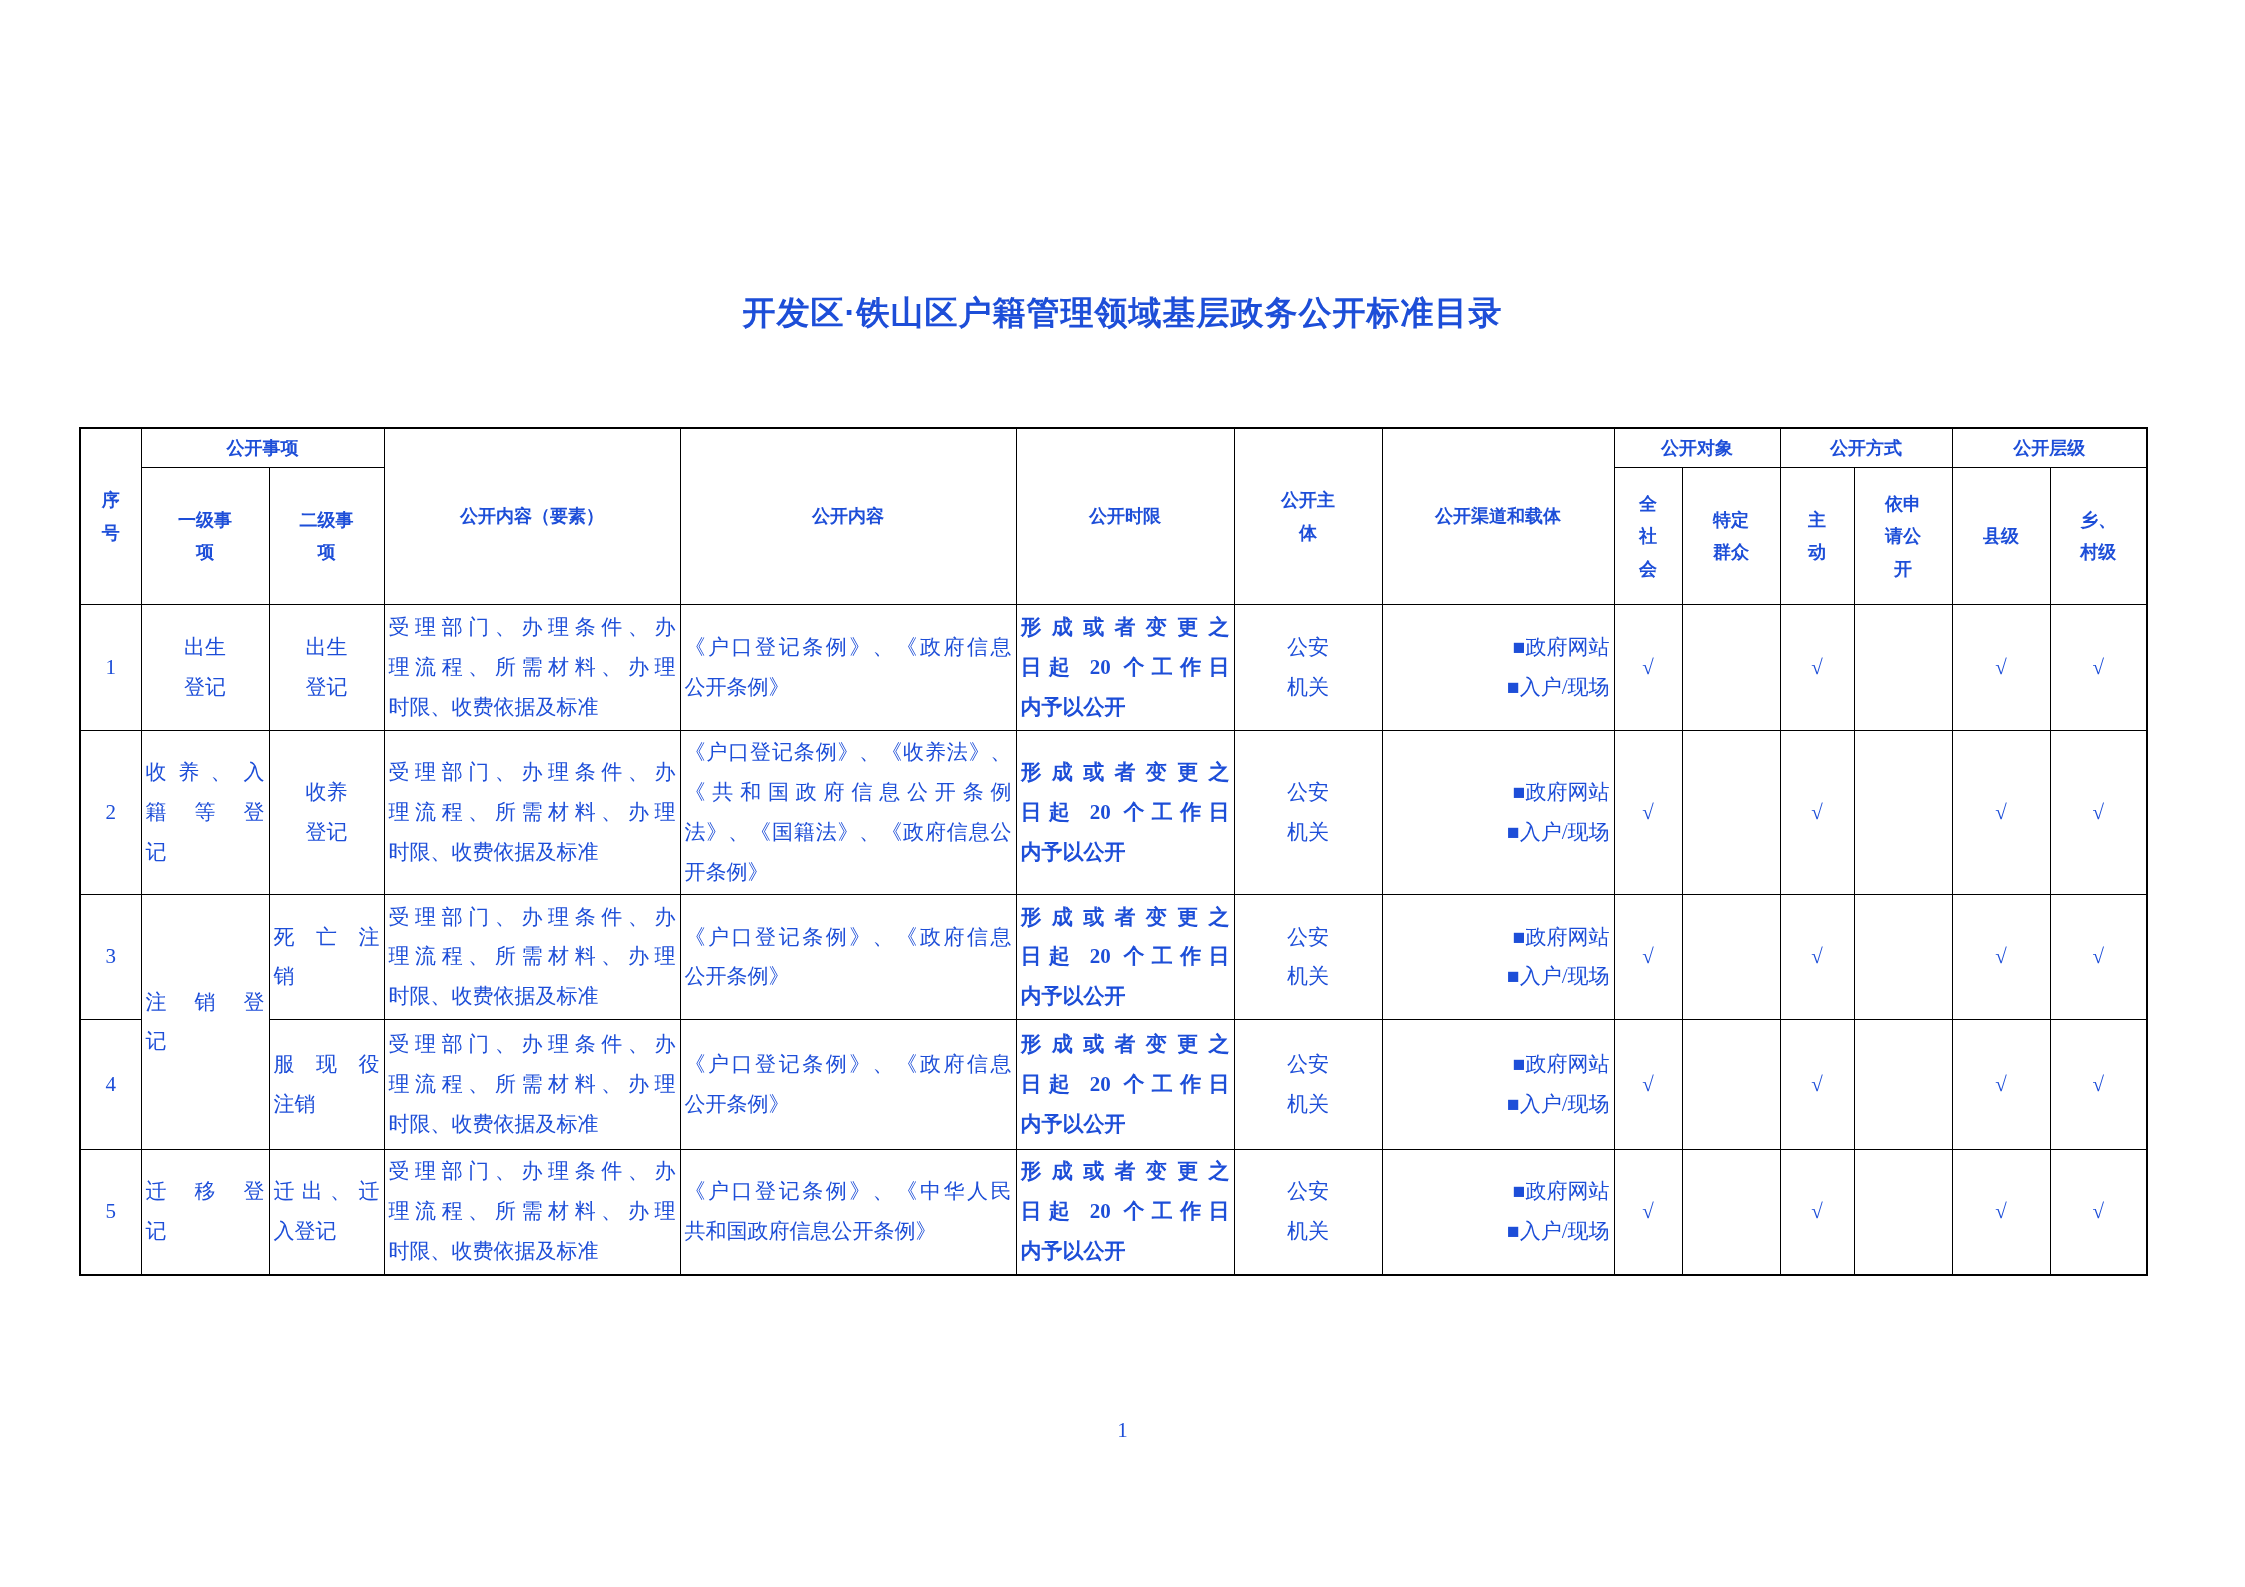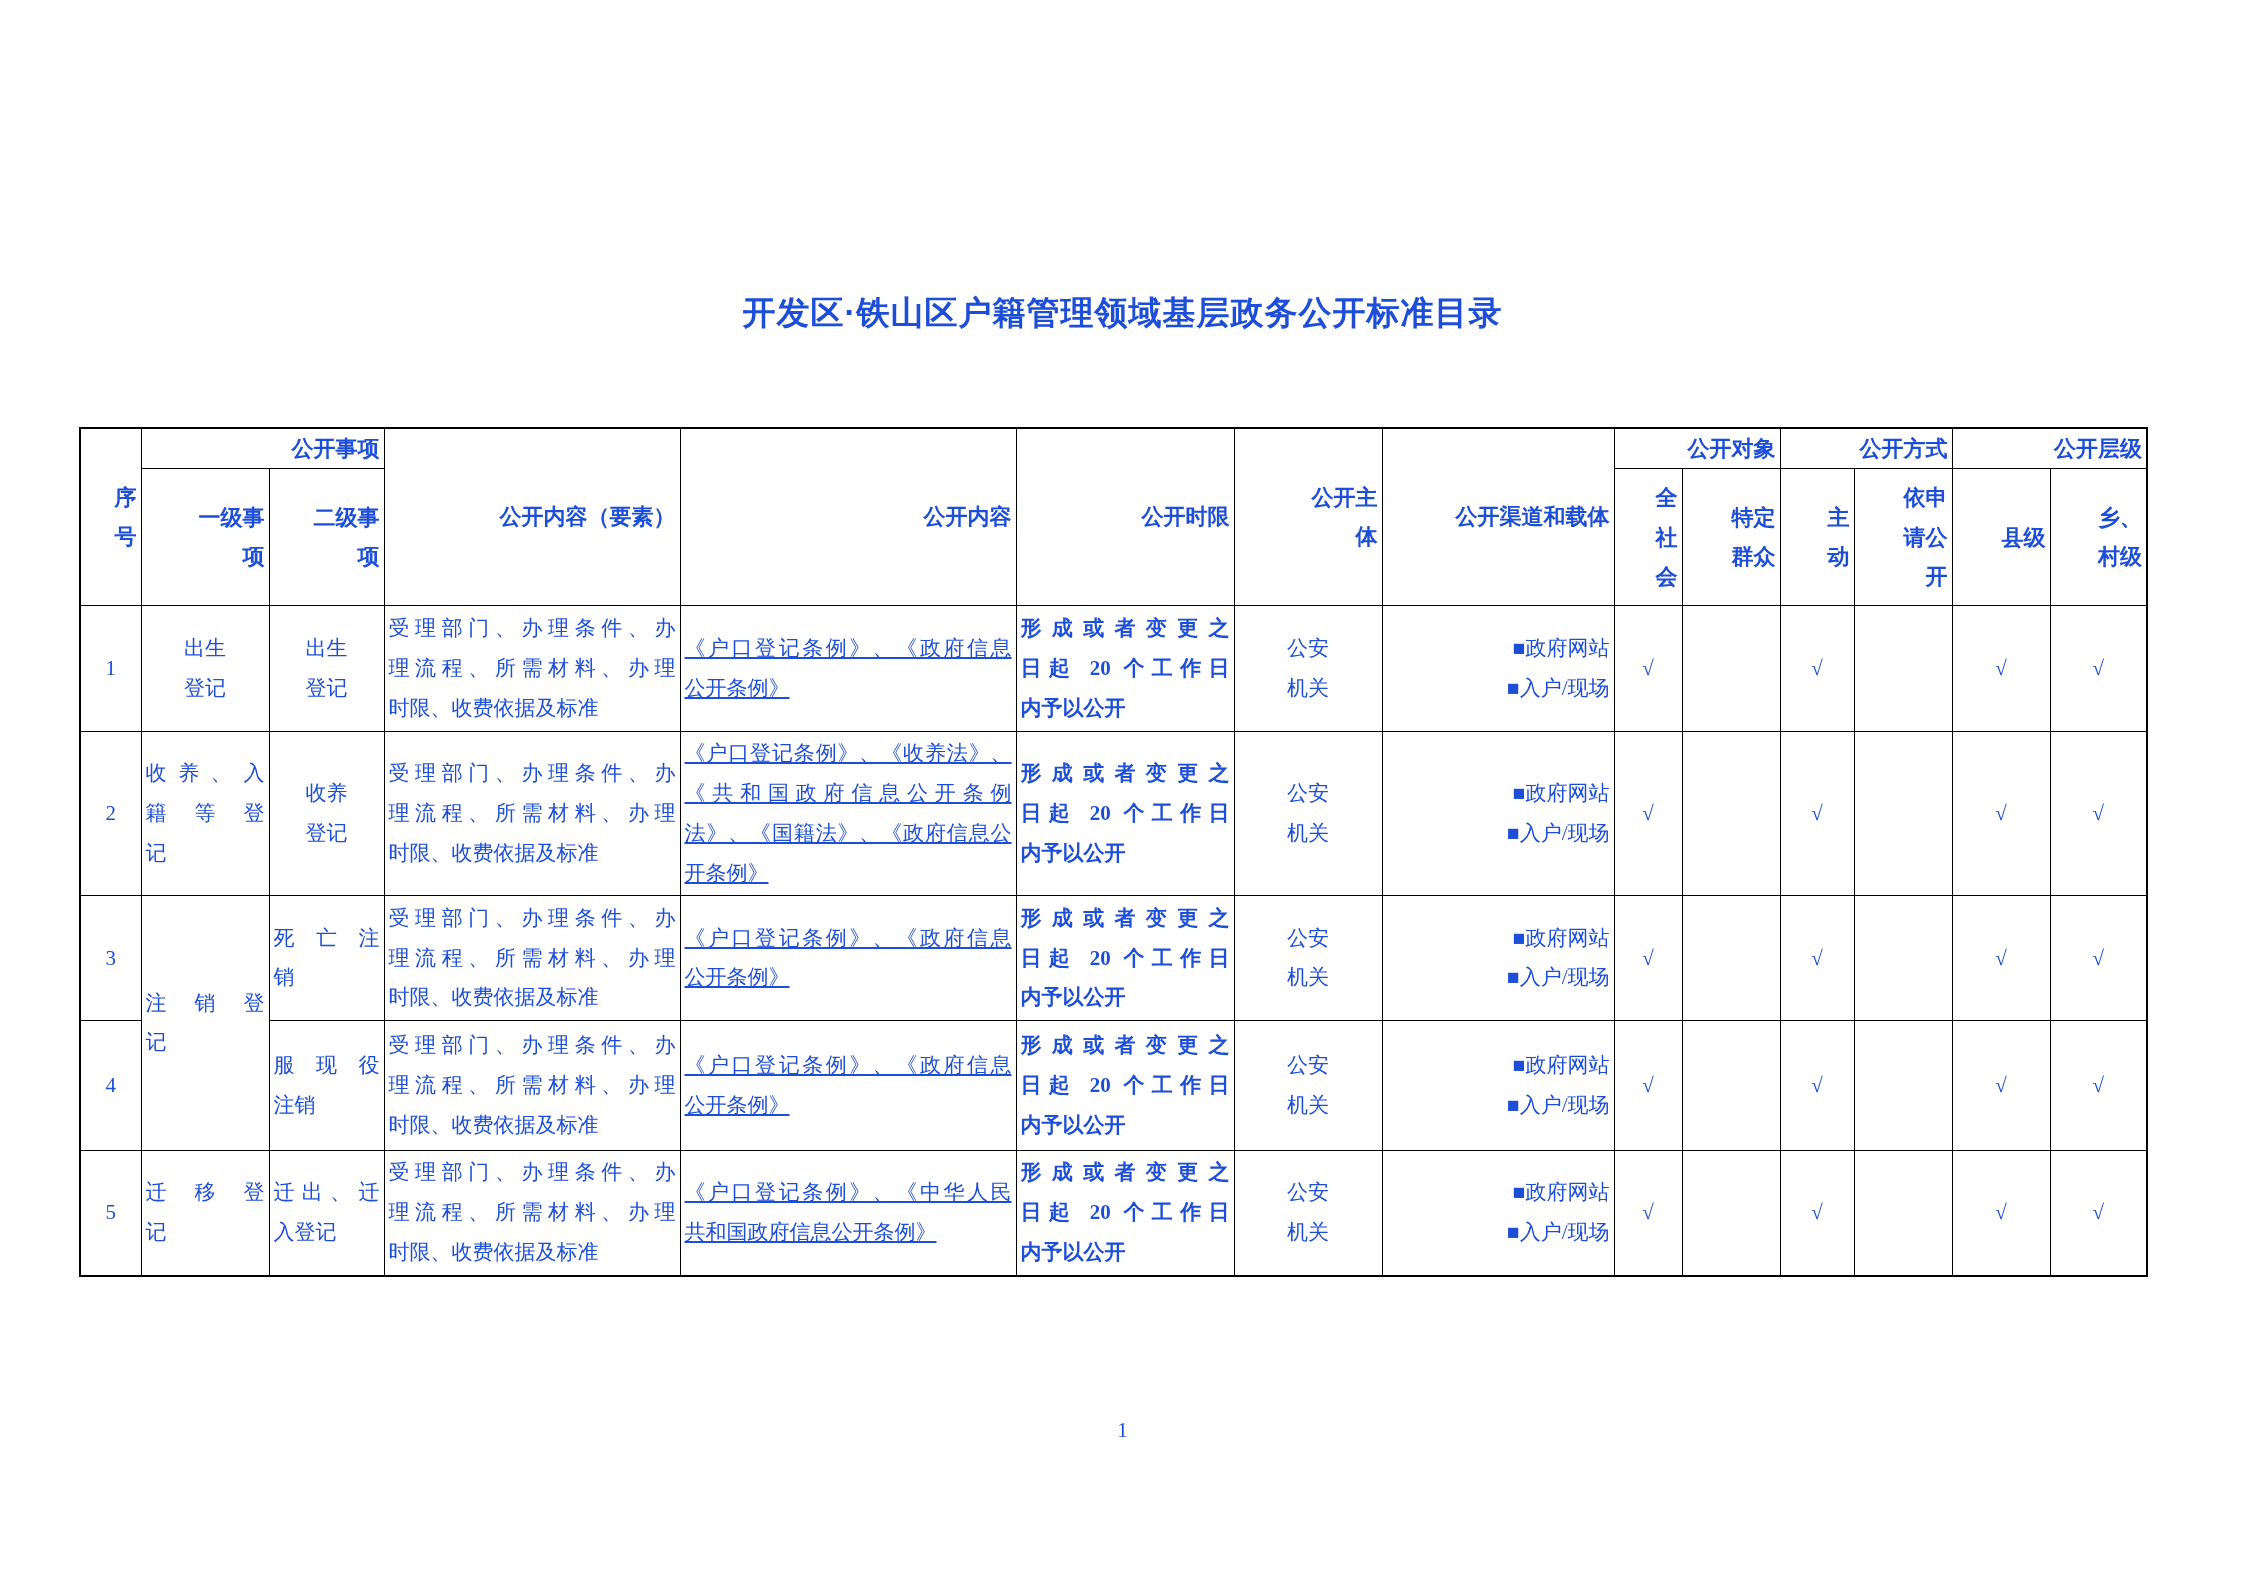--- a/index.html
+++ b/index.html
@@ -32,41 +32,41 @@
     border:1px solid #000;
     vertical-align:middle;
     font-size:21px;
     line-height:1.9;
     padding:0 4px;
     overflow:hidden;
   }
   table.doc-table th {
     font-family:"Liberation Sans","DejaVu Sans",sans-serif;
     font-weight:bold;
-    font-size:22px;
+    font-size:18px;
     line-height:1.8;
-    text-align:right;
+    text-align:center;
     white-space:pre-line;
   }
   tr.hrow-group { height:40px; }
   tr.hrow-main  { height:137px; }
   tr.r1 { height:126px; }
   tr.r2 { height:164px; }
   tr.r3 { height:125px; }
   tr.r4 { height:130px; }
   tr.r5 { height:125px; }
 
   td.c   { text-align:center; white-space:pre-line; }
   td.dist div { text-align:justify; text-align-last:justify; }
   td.dist div:last-child { text-align-last:left; }
 
   td.lv1     { padding:0 18px; }
   td.lv2     { padding:0 14px; }
   td.content { padding:0 16px; }
-  td.basis   { padding:0 12px;text-decoration:underline; }
+  td.basis   { padding:0 12px; }
   td.time    { padding:0 24px;font-weight:bold; }
   td.chan    { text-align:right; padding:0 0 0 16px; }
   td.check   { text-align:center; }
 
   .page-number {
     position:absolute;
     left:0; right:0;
     top:1418px;
     text-align:center;
     font-size:21px;

